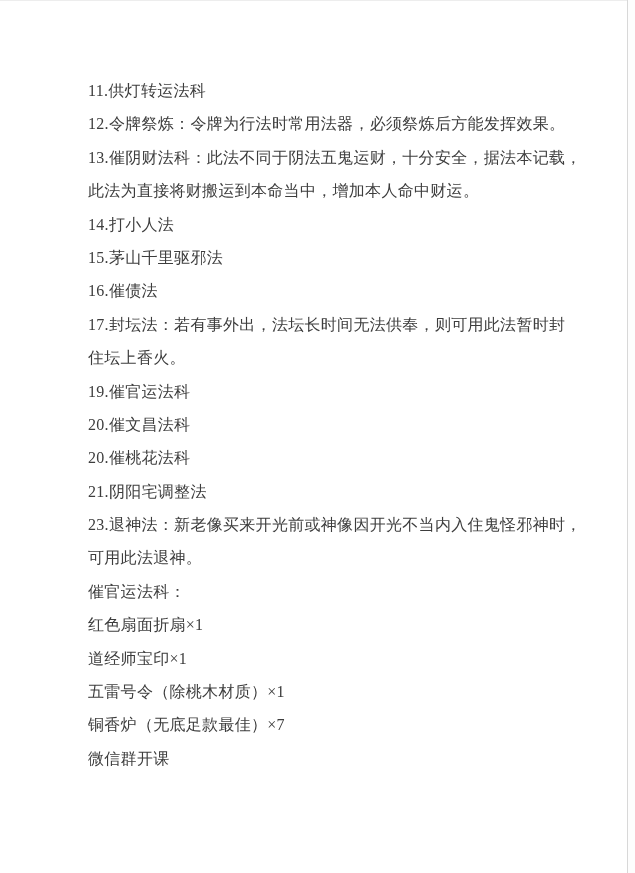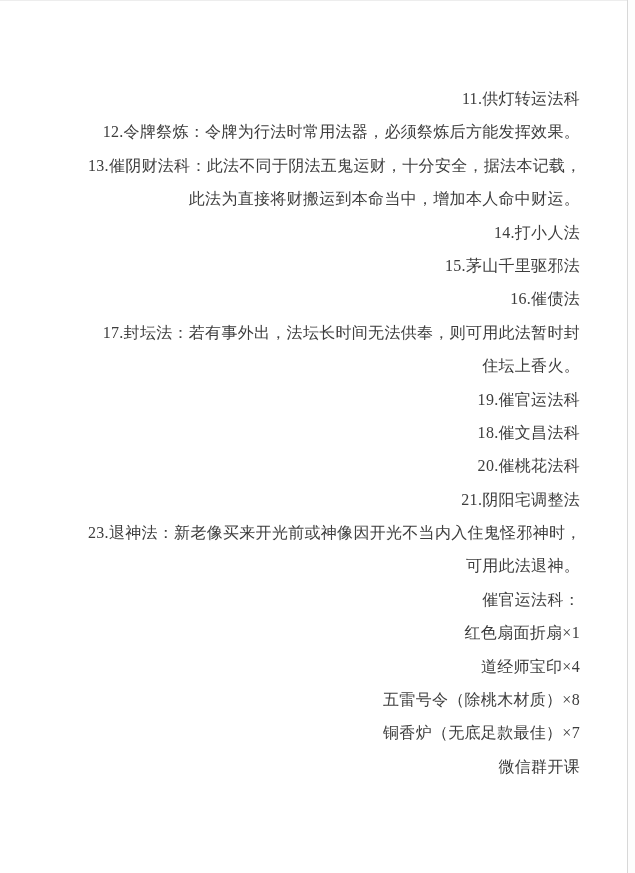--- a/index.html
+++ b/index.html
@@ -42,25 +42,24 @@
     position: absolute;
     left: 628px;
     top: 0;
     width: 7px;
     height: 873px;
     background: #fdfdfd;
   }
   .text-block {
     position: absolute;
     left: 88px;
-    top: 82px;
+    top: 74px;
     width: 492px;
     color: var(--text-color, #3d3d3d);
     font-size: 16px;
-    text-align: right;
   }
   .text-line {
     height: 33.4px;
     line-height: 33.4px;
     white-space: nowrap;
     letter-spacing: 0.3px;
   }
 </style>
 </head>
 <body>
@@ -72,28 +71,28 @@
     <div class="text-line">11.供灯转运法科</div>
     <div class="text-line">12.令牌祭炼：令牌为行法时常用法器，必须祭炼后方能发挥效果。</div>
     <div class="text-line">13.催阴财法科：此法不同于阴法五鬼运财，十分安全，据法本记载，</div>
     <div class="text-line">此法为直接将财搬运到本命当中，增加本人命中财运。</div>
     <div class="text-line">14.打小人法</div>
     <div class="text-line">15.茅山千里驱邪法</div>
     <div class="text-line">16.催债法</div>
     <div class="text-line">17.封坛法：若有事外出，法坛长时间无法供奉，则可用此法暂时封</div>
     <div class="text-line">住坛上香火。</div>
     <div class="text-line">19.催官运法科</div>
-    <div class="text-line">18.催文昌法科</div>
+    <div class="text-line">20.催文昌法科</div>
     <div class="text-line">20.催桃花法科</div>
     <div class="text-line">21.阴阳宅调整法</div>
     <div class="text-line">23.退神法：新老像买来开光前或神像因开光不当内入住鬼怪邪神时，</div>
     <div class="text-line">可用此法退神。</div>
     <div class="text-line">催官运法科：</div>
     <div class="text-line">红色扇面折扇×1</div>
-    <div class="text-line">道经师宝印×4</div>
-    <div class="text-line">五雷号令（除桃木材质）×8</div>
+    <div class="text-line">道经师宝印×1</div>
+    <div class="text-line">五雷号令（除桃木材质）×1</div>
     <div class="text-line">铜香炉（无底足款最佳）×7</div>
     <div class="text-line">微信群开课</div>
   </div>
 
   <div class="right-gutter"></div>
   <div class="right-edge-line"></div>
 </div>
 
 </body></html>

